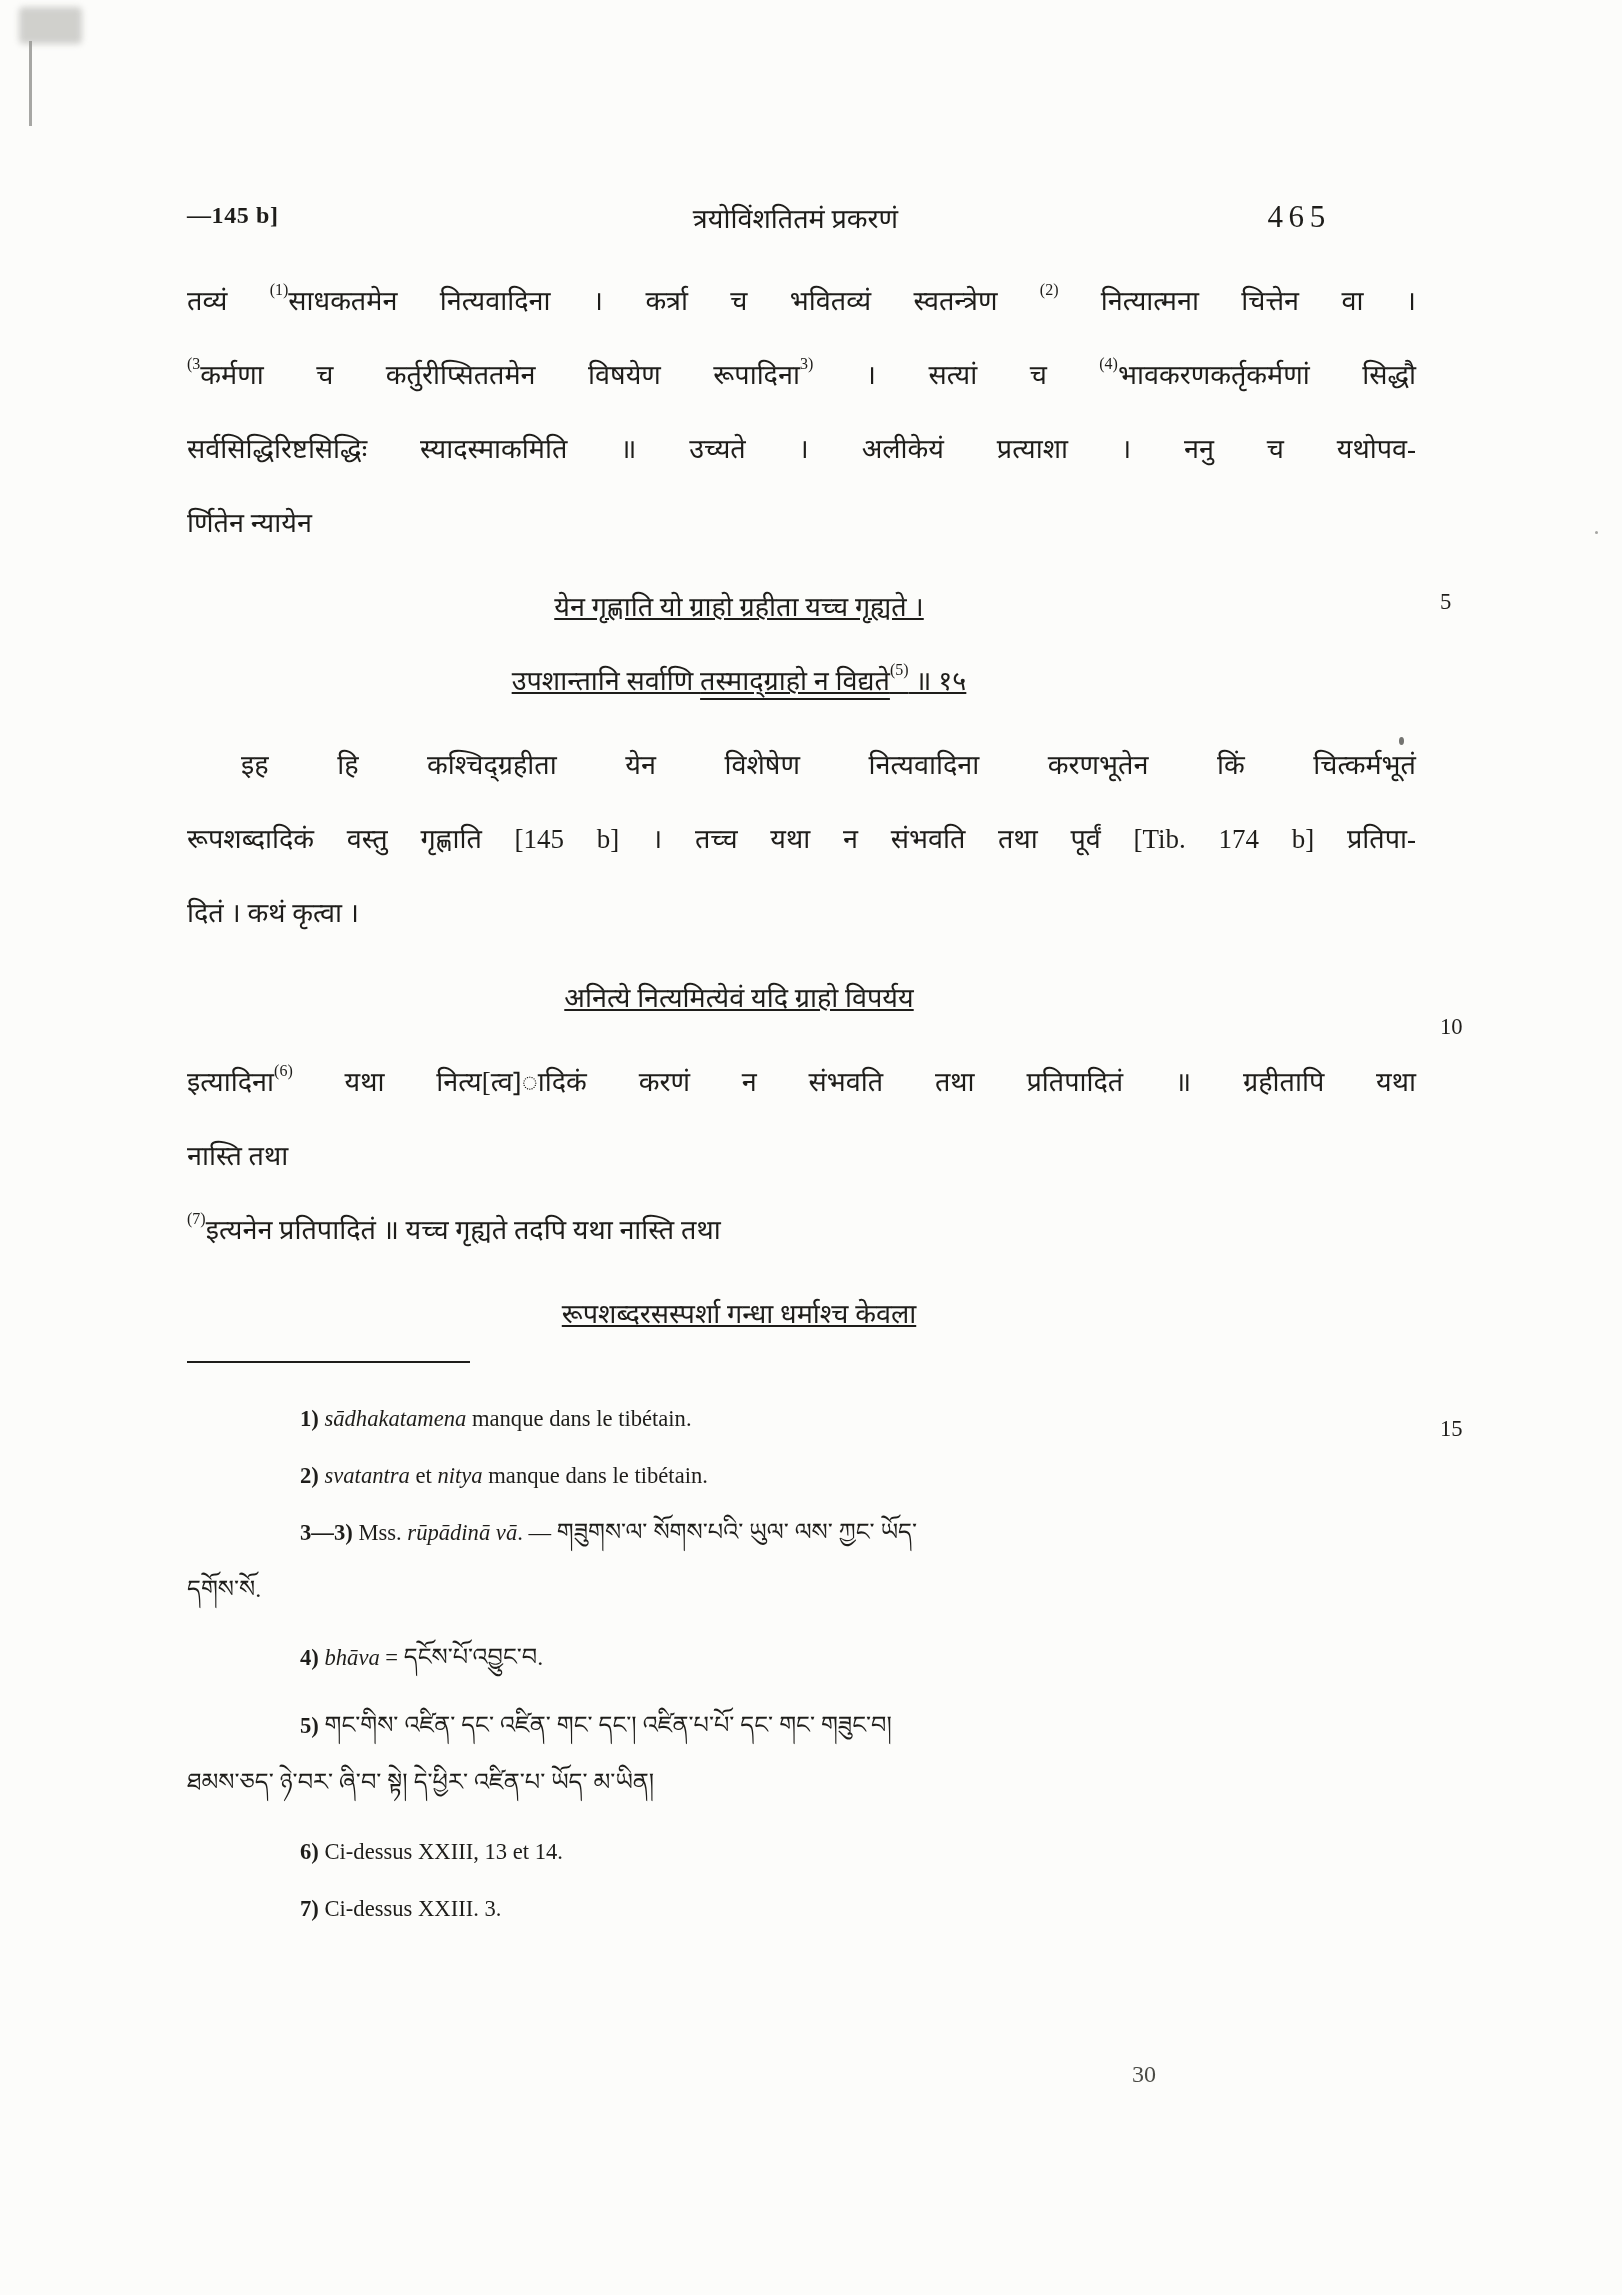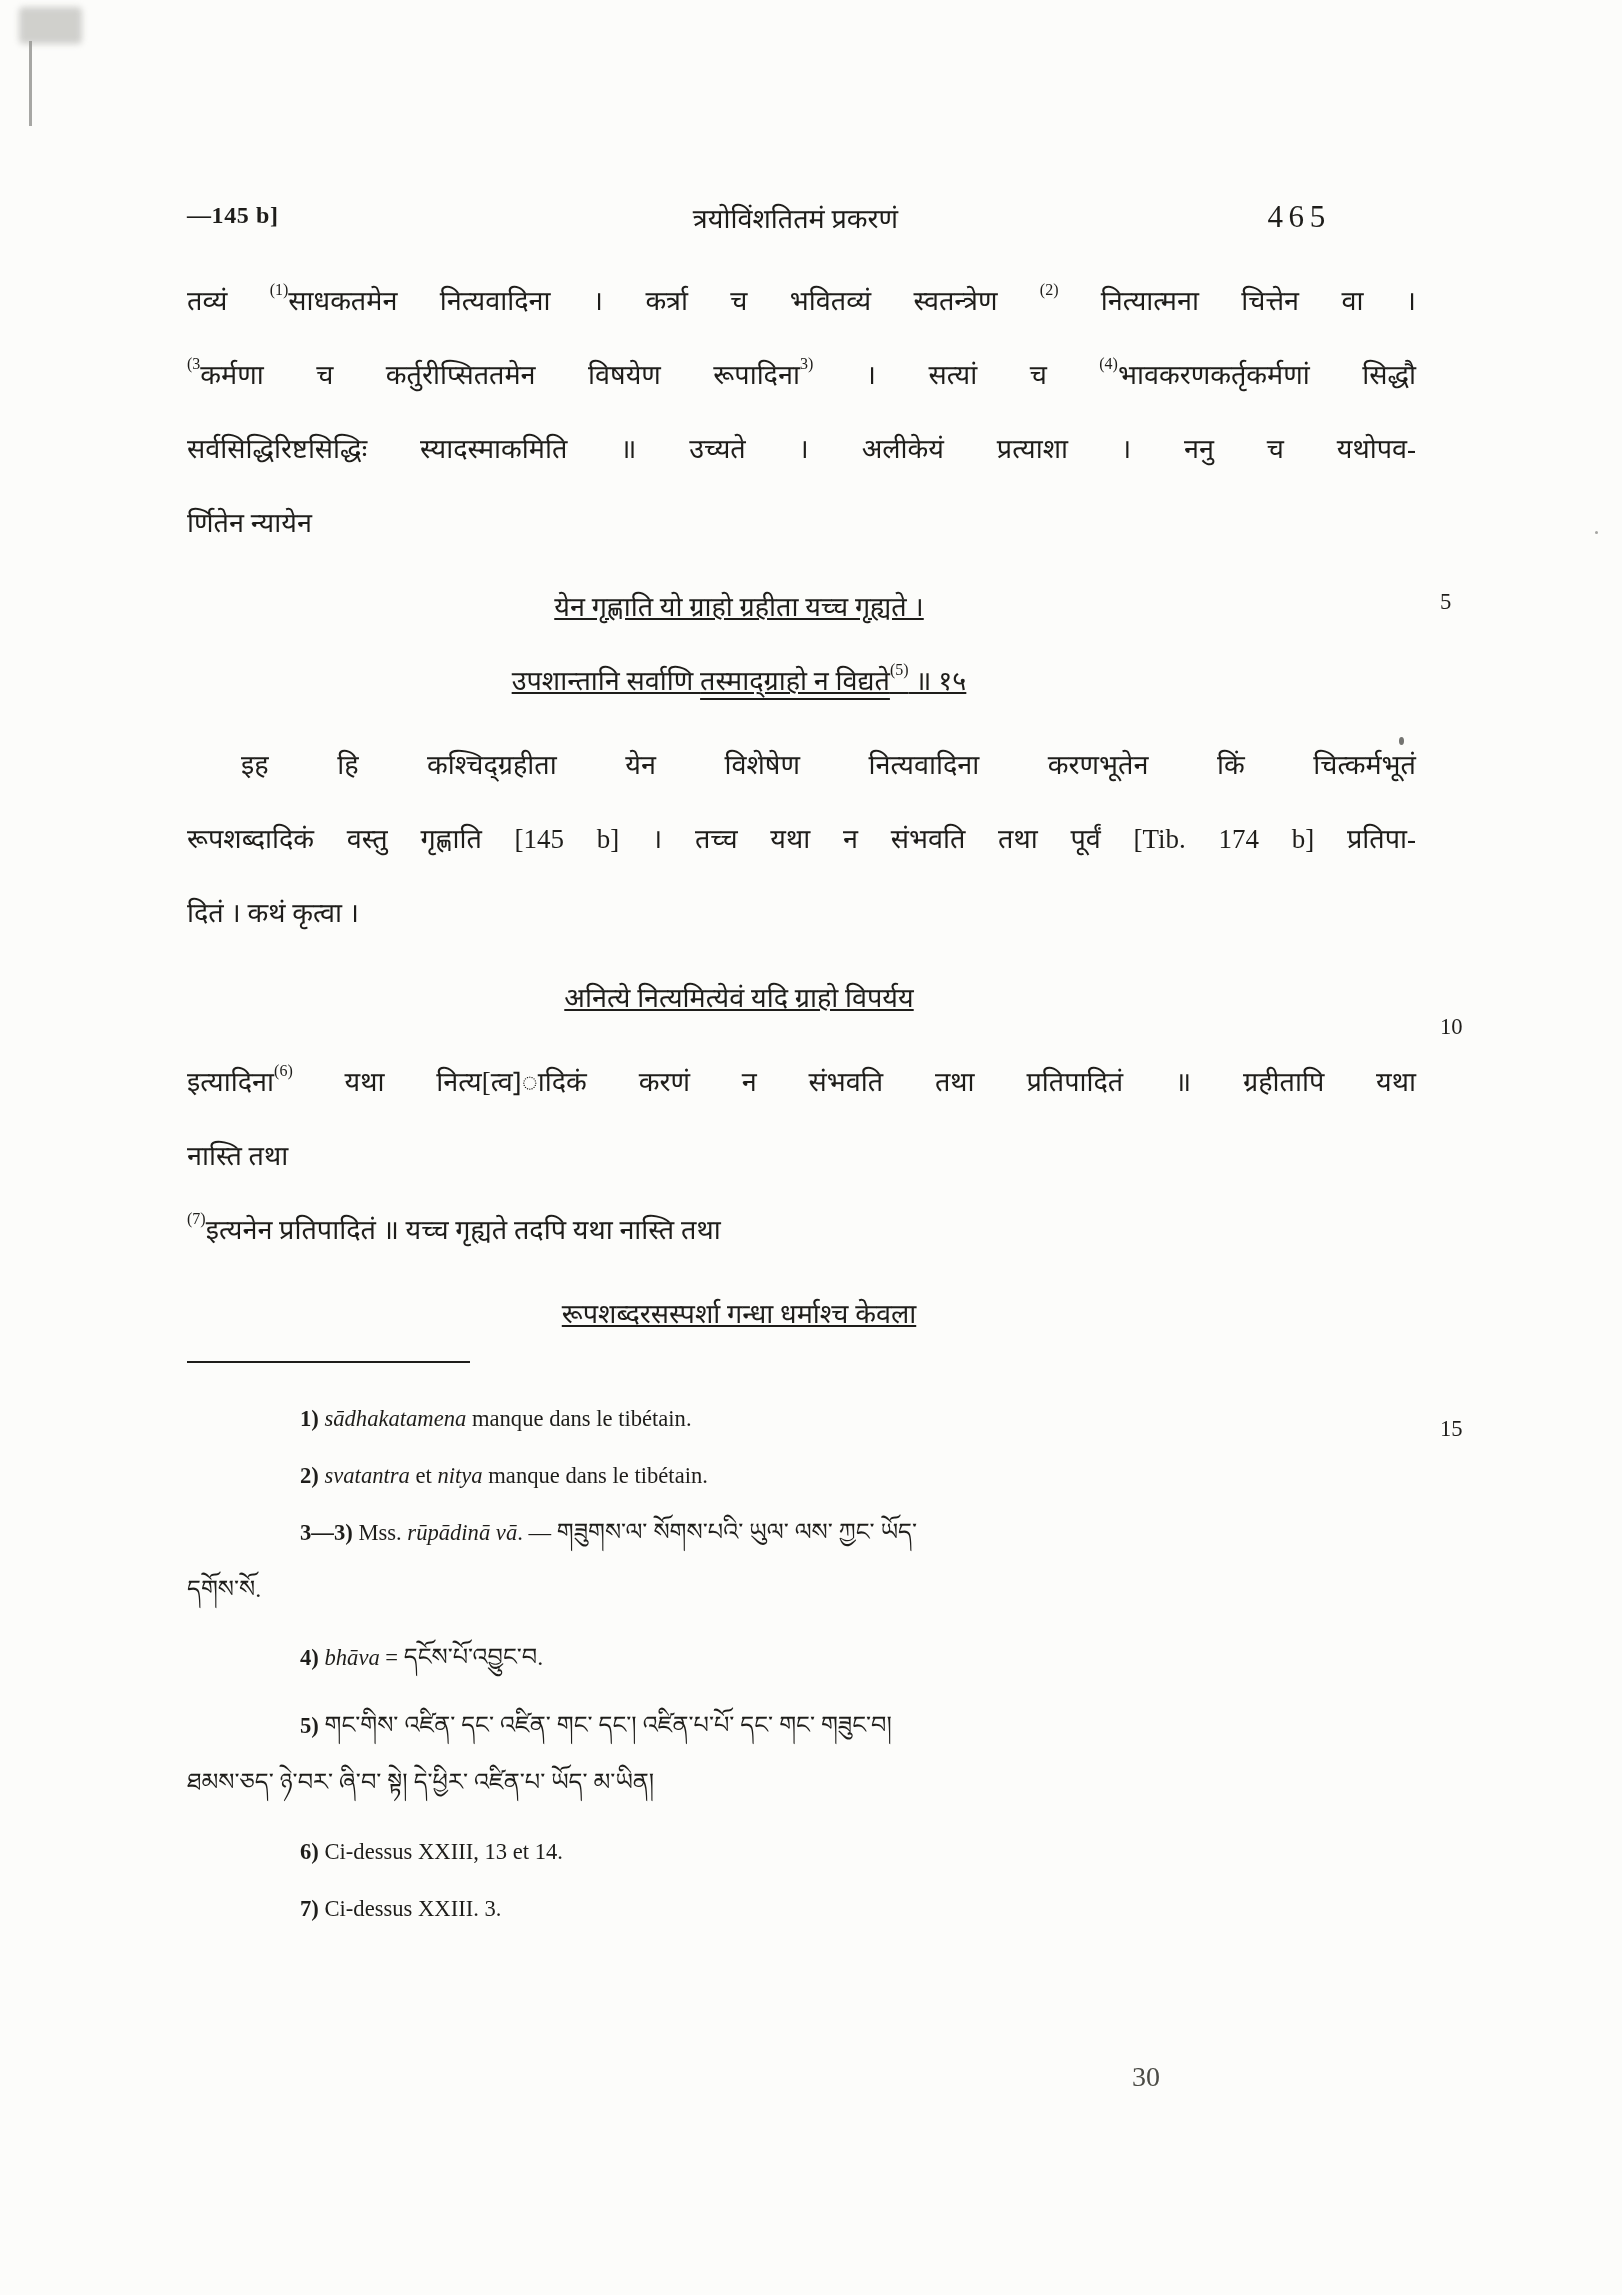--- a/index.html
+++ b/index.html
@@ -45,21 +45,21 @@
   .footnotes { margin-top:27px; }
   .footnotes .tline { font-size:22.6px; line-height:57px; }
   .footnotes .ind { text-indent:113px; }
   .footnotes .gap { margin-top:11.3px; }
 
   
   .mnum { position:absolute; left:1440px; font-size:22.6px; }
   .m5 { top:589px; }
   .m10 { top:1014px; }
   .m15 { top:1416px; }
-  .sheetnum { position:absolute; left:1132px; top:2061px; font-size:28px; color:#4b4b45; }
+  .sheetnum { position:absolute; left:1132px; top:2061px; font-size:24px; color:#4b4b45; }
 </style>
 </head>
 <body>
 
 <div class="page">
 
   <div class="artifact a1"></div>
   <div class="artifact a2"></div>
   <div class="speck s1"></div>
   <div class="speck s2"></div>

